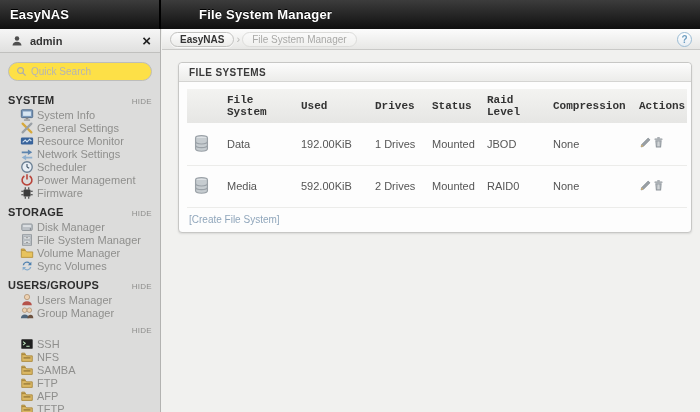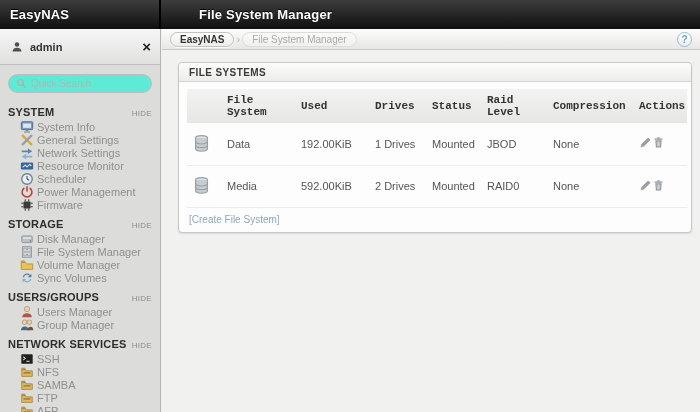--- a/index.html
+++ b/index.html
@@ -13,27 +13,27 @@
   .topbar { position:absolute; top:0; left:0; right:0; height:29px; display:flex;
     background:linear-gradient(#3c3c3c, #101010); }
   .topbar-left { width:161px; flex:0 0 161px; display:flex; align-items:center;
     padding-left:10px; border-right:2px solid #000; }
   .topbar-right { flex:1; display:flex; align-items:center; padding-left:38px; }
   .brand, .page-title { color:#fff; font-size:13px; font-weight:bold; letter-spacing:.2px;
     text-shadow:0 -1px 0 #000; }
   
   .sidebar { position:absolute; top:29px; left:0; width:161px; bottom:0;
     background:#dcdcdb; border-right:1px solid #b3b3b1; overflow:hidden; }
-  .admin-row { height:36px; display:flex; align-items:center; gap:6px; padding:0 9px;
+  .admin-row { height:24px; display:flex; align-items:center; gap:6px; padding:0 9px;
     background:linear-gradient(#f6f6f6,#e0e0df); border-bottom:1px solid #c0c0be; }
   .admin-name { font-size:11px; font-weight:bold; color:#333; }
   .close-x { margin-left:auto; font-size:15px; font-weight:bold; color:#222; cursor:pointer; line-height:1; }
   .search-row { padding:8px 8px 6px; position:relative; }
   .search-input { width:100%; height:19px; border:1px solid #bdbdbb; border-radius:10px;
-    background:#5eead4; font-size:10px; color:#777; padding:0 6px 0 22px; outline:none;
+    background:#fde047; font-size:10px; color:#777; padding:0 6px 0 22px; outline:none;
     font-family:"Liberation Sans", sans-serif; }
   .search-input::placeholder { color:#b5b5b3; }
   .search-row .icon { position:absolute; left:14px; top:11px; }
   .section { margin-top:2px; }
   .section-header { display:flex; align-items:baseline; padding:5px 8px 2px 8px; }
   .section-title { font-size:11px; font-weight:bold; color:#2e2e2e; letter-spacing:.2px; }
   .hide-link { margin-left:auto; font-size:8px; color:#8e8e8c; cursor:pointer; letter-spacing:.3px; }
   .sidebar-item { display:flex; align-items:center; gap:3px; height:13px;
     padding-left:19px; font-size:11px; color:#8f8f8d; cursor:pointer; white-space:nowrap; }
   .icon { display:inline-flex; width:15px; height:15px; align-items:center; justify-content:center; flex:0 0 15px; }
@@ -129,34 +129,34 @@
               <svg width="14" height="14" viewBox="0 0 16 16" xmlns="http://www.w3.org/2000/svg">
                 <line x1="3" y1="3" x2="13" y2="13" stroke="#d7a93c" stroke-width="2.6" stroke-linecap="round"></line>
                 <line x1="13" y1="3" x2="3" y2="13" stroke="#9aa0a6" stroke-width="2.6" stroke-linecap="round"></line>
               </svg>
             </span>
             <span>General Settings</span>
           </div>
           <div class="sidebar-item">
             <span class="icon">
               <svg width="14" height="14" viewBox="0 0 16 16" xmlns="http://www.w3.org/2000/svg">
+                <rect x="1" y="4" width="14" height="8" rx="1.5" fill="#38639b"></rect>
+                <polyline points="3,9.5 6,7 8,9 11,6 13,8" fill="none" stroke="#cfe0f0" stroke-width="1.3"></polyline>
+              </svg>
+            </span>
+            <span>Resource Monitor</span>
+          </div>
+          <div class="sidebar-item">
+            <span class="icon">
+              <svg width="14" height="14" viewBox="0 0 16 16" xmlns="http://www.w3.org/2000/svg">
                 <path d="M2 5h7V2.8L14 6 9 9.2V7H2z" fill="#5d84ad"></path>
                 <path d="M14 11H7v-2.2L2 12l5 3.2V13h7z" fill="#8fb0cf"></path>
               </svg>
             </span>
             <span>Network Settings</span>
-          </div>
-          <div class="sidebar-item">
-            <span class="icon">
-              <svg width="14" height="14" viewBox="0 0 16 16" xmlns="http://www.w3.org/2000/svg">
-                <rect x="1" y="4" width="14" height="8" rx="1.5" fill="#38639b"></rect>
-                <polyline points="3,9.5 6,7 8,9 11,6 13,8" fill="none" stroke="#cfe0f0" stroke-width="1.3"></polyline>
-              </svg>
-            </span>
-            <span>Resource Monitor</span>
           </div>
           <div class="sidebar-item">
             <span class="icon">
               <svg width="14" height="14" viewBox="0 0 16 16" xmlns="http://www.w3.org/2000/svg">
                 <circle cx="8" cy="8" r="6" fill="#e8eef4" stroke="#6a7f93" stroke-width="1.5"></circle>
                 <line x1="8" y1="8" x2="8" y2="4.5" stroke="#44586b" stroke-width="1.3"></line>
                 <line x1="8" y1="8" x2="10.5" y2="9.5" stroke="#44586b" stroke-width="1.3"></line>
               </svg>
             </span>
             <span>Scheduler</span>
@@ -261,21 +261,20 @@
                 <path d="M1 14c0-2.8 2-4.3 4.5-4.3S10 11.2 10 14z" fill="#4f657a"></path>
                 <path d="M8.4 14c.3-2.6 2-3.9 3.9-3.9 1.8 0 2.9 1.4 2.9 3.9z" fill="#6b513f"></path>
               </svg>
             </span>
             <span>Group Manager</span>
           </div>
         </div>
       </div>
       <div class="section">
         <div class="section-header">
-          <span class="section-title">NETWORK SERVICES</span>
           <span class="hide-link">HIDE</span>
         </div>
         <div class="items">
           <div class="sidebar-item">
             <span class="icon">
               <svg width="14" height="14" viewBox="0 0 16 16" xmlns="http://www.w3.org/2000/svg">
                 <rect x="1.5" y="2.5" width="13" height="11" rx="1" fill="#1f1f1f"></rect>
                 <path d="M3.5 5.2l2.5 2-2.5 2" stroke="#bfe6bf" fill="none" stroke-width="1.2"></path>
                 <line x1="7.2" y1="10.6" x2="11" y2="10.6" stroke="#bfe6bf" stroke-width="1.2"></line>
               </svg>

